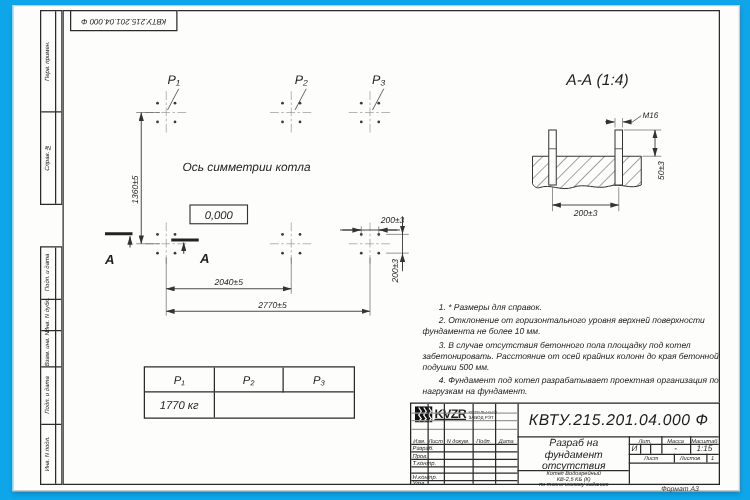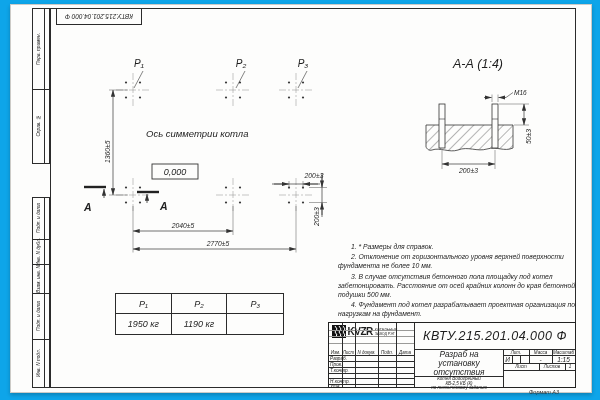--- a/index.html
+++ b/index.html
@@ -259,22 +259,21 @@
     <p>1. * Размеры для справок.</p>
     <p>2. Отклонение от горизонтального уровня верхней поверхности фундамента не более 10 мм.</p>
     <p>3. В случае отсутствия бетонного пола площадку под котел забетонировать. Расстояние от осей крайних колонн до края бетонной подушки 500 мм.</p>
     <p>4. Фундамент под котел разрабатывает проектная организация по нагрузкам на фундамент.</p>
   </div>
 
   <div id="loadtable" class="abs">
     <div class="cell">P₁</div>
     <div class="cell">P₂</div>
     <div class="cell">P₃</div>
-    <div class="cell">1950 кг</div>
-    <div class="cell">1190 кг</div>
+    <div class="cell">1770 кг</div>
   </div>
 
   <div id="tb" class="abs">
 
     <div class="vl" style="left:85px;top:0;height:64px;"></div>
     <div class="vl" style="left:174px;top:26px;height:38px;"></div>
     <div class="hl" style="left:85px;top:26px;width:161px;"></div>
     <div class="hl" style="left:85px;top:53px;width:89px;"></div>
 
     <div class="hl" style="left:174px;top:32px;width:72px;"></div>
@@ -297,21 +296,21 @@
     <div class="hl" style="left:0;top:55px;width:85px;"></div>
     <div class="hl" style="left:0;top:60.5px;width:85px;"></div>
     <div class="vl" style="left:13px;top:0;height:64px;"></div>
     <div class="vl" style="left:26px;top:0;height:64px;"></div>
     <div class="vl" style="left:49px;top:0;height:64px;"></div>
     <div class="vl" style="left:67px;top:0;height:64px;"></div>
 
     <div class="desig tbtxt">КВТУ.215.201.04.000 Ф</div>
     <div class="doctitle tbtxt">
       <div>Разраб на</div>
-      <div>установку</div>
+      <div>фундамент</div>
       <div>отсутствия</div>
     </div>
     <div class="product tbtxt">
       <div>Котел Водогрейный</div>
       <div>КВ-2,5 КБ (К)</div>
       <div>по техническому заданию</div>
     </div>
 
     <div class="tbtxt tbsmall" style="left:0;top:26.8px;width:13px;text-align:center;">Изм.</div>
     <div class="tbtxt tbsmall" style="left:13px;top:26.8px;width:13px;text-align:center;">Лист</div>

